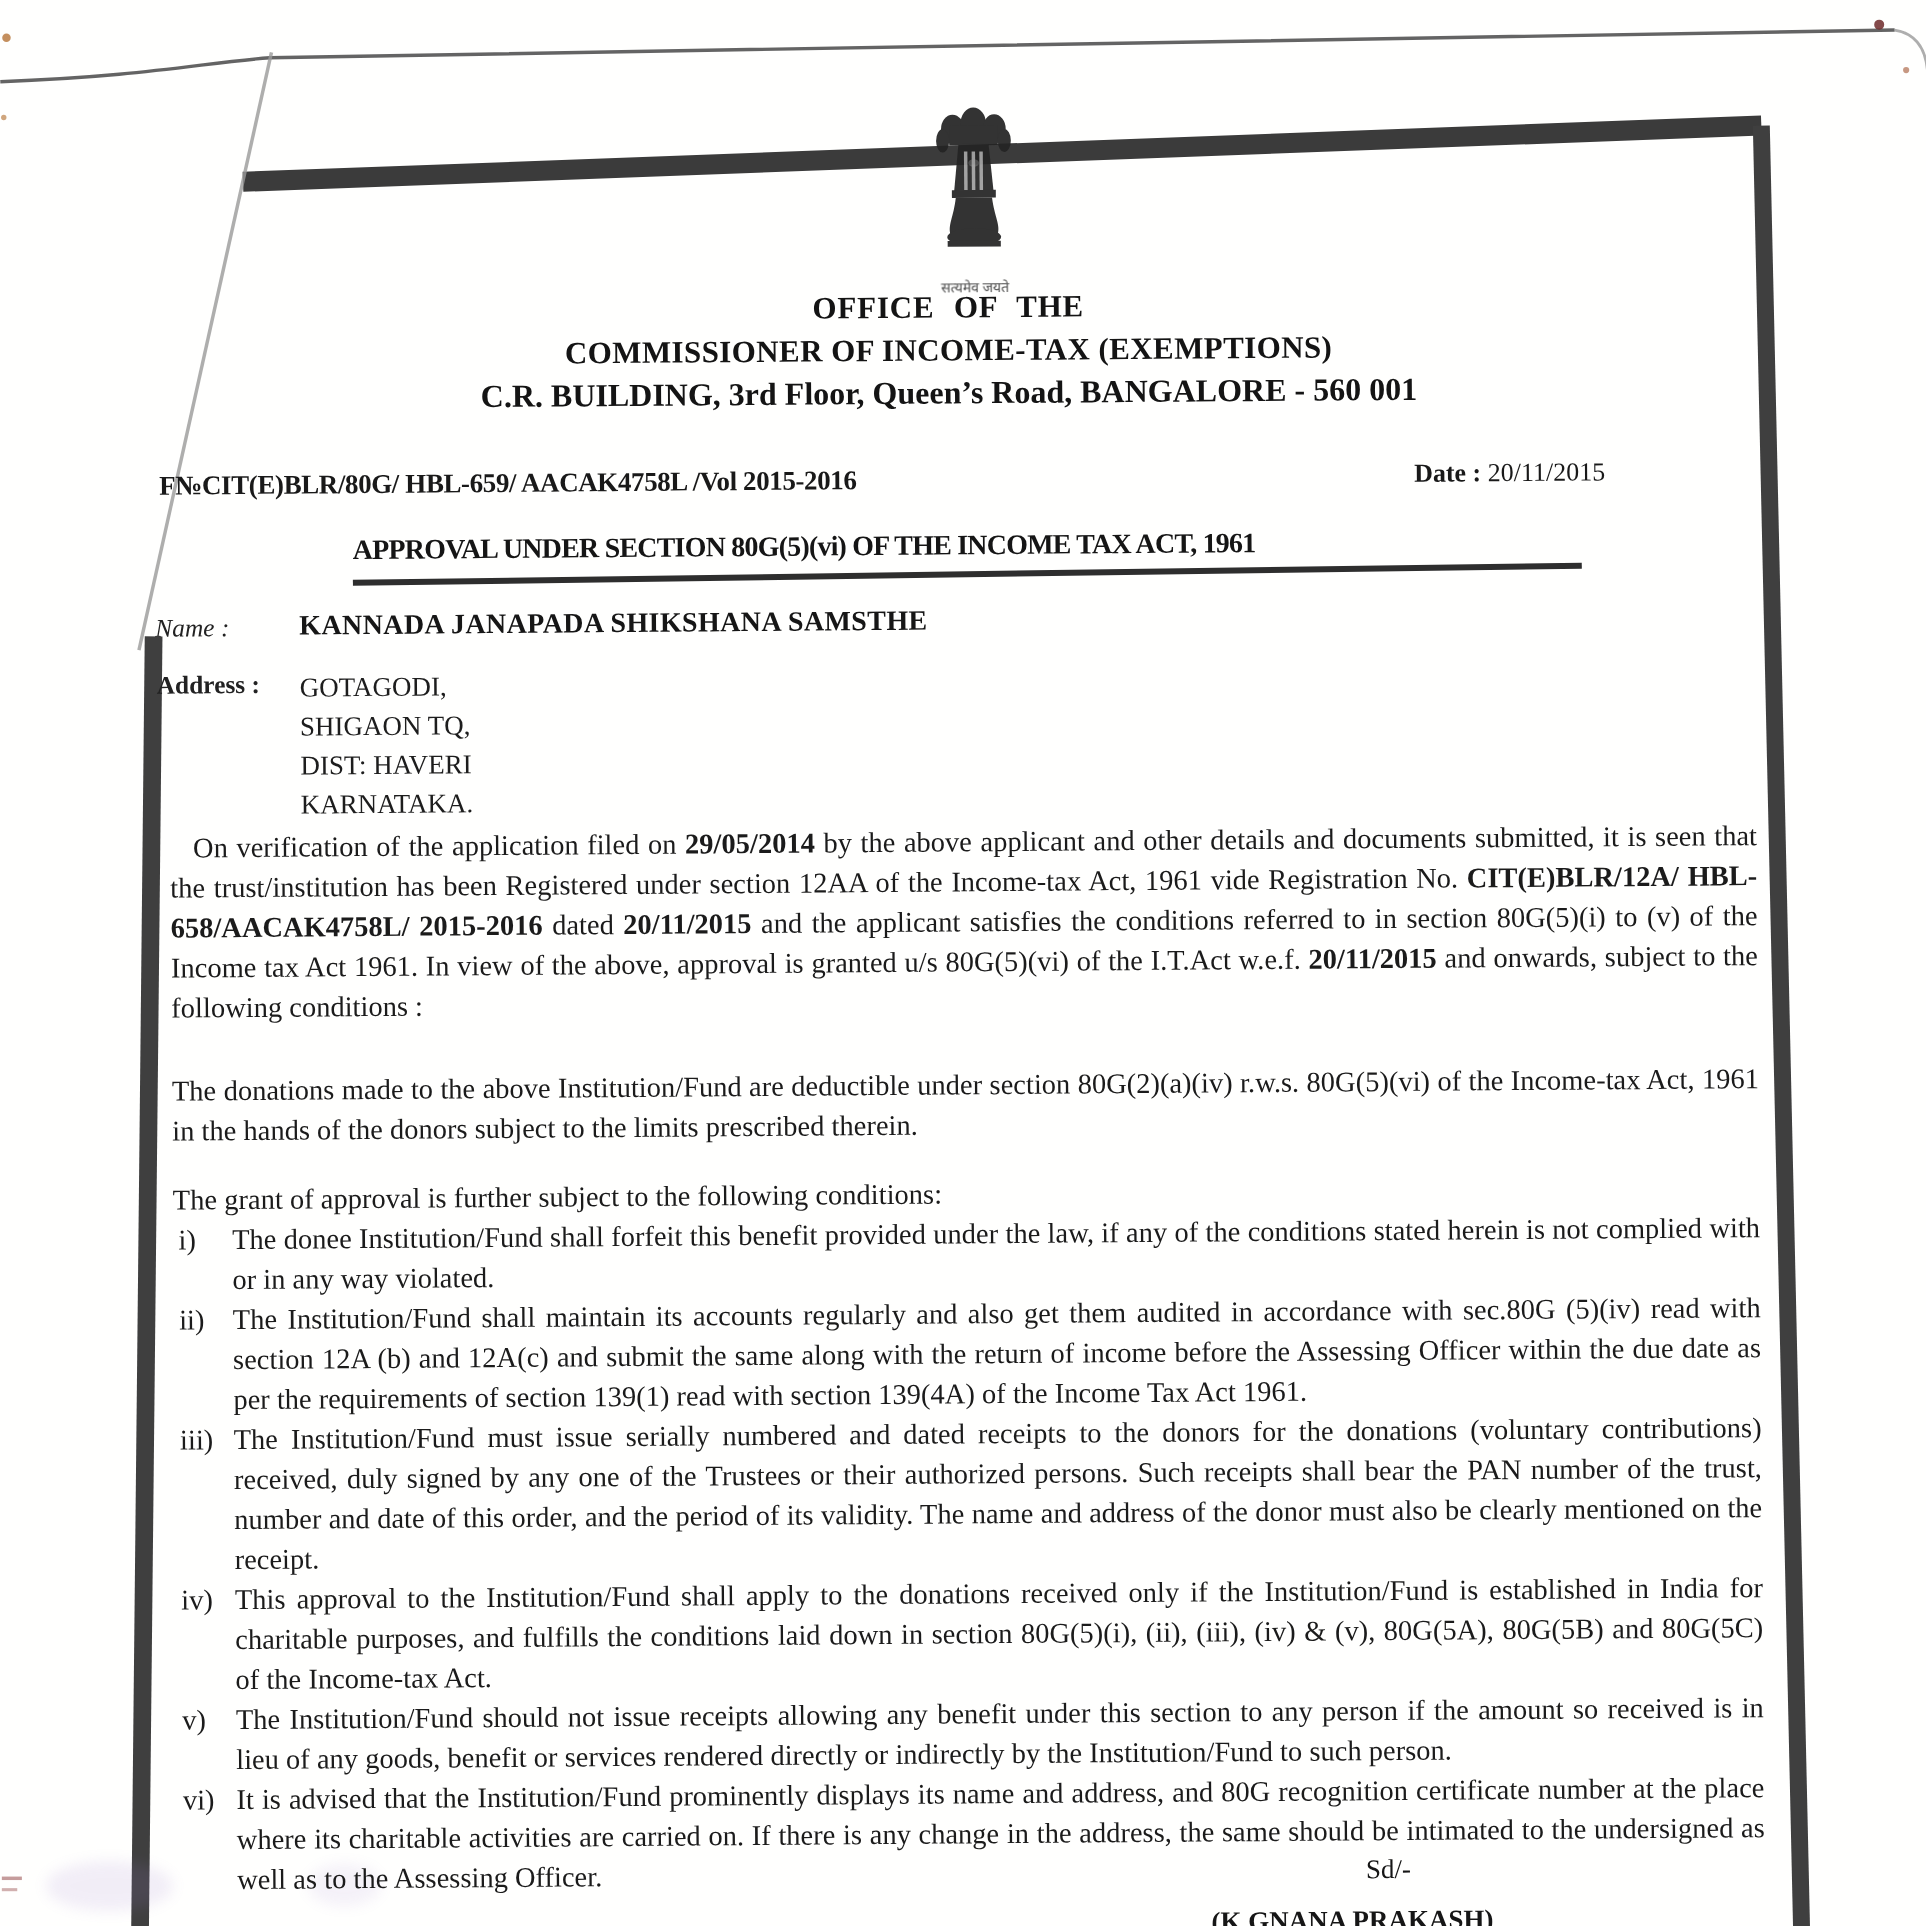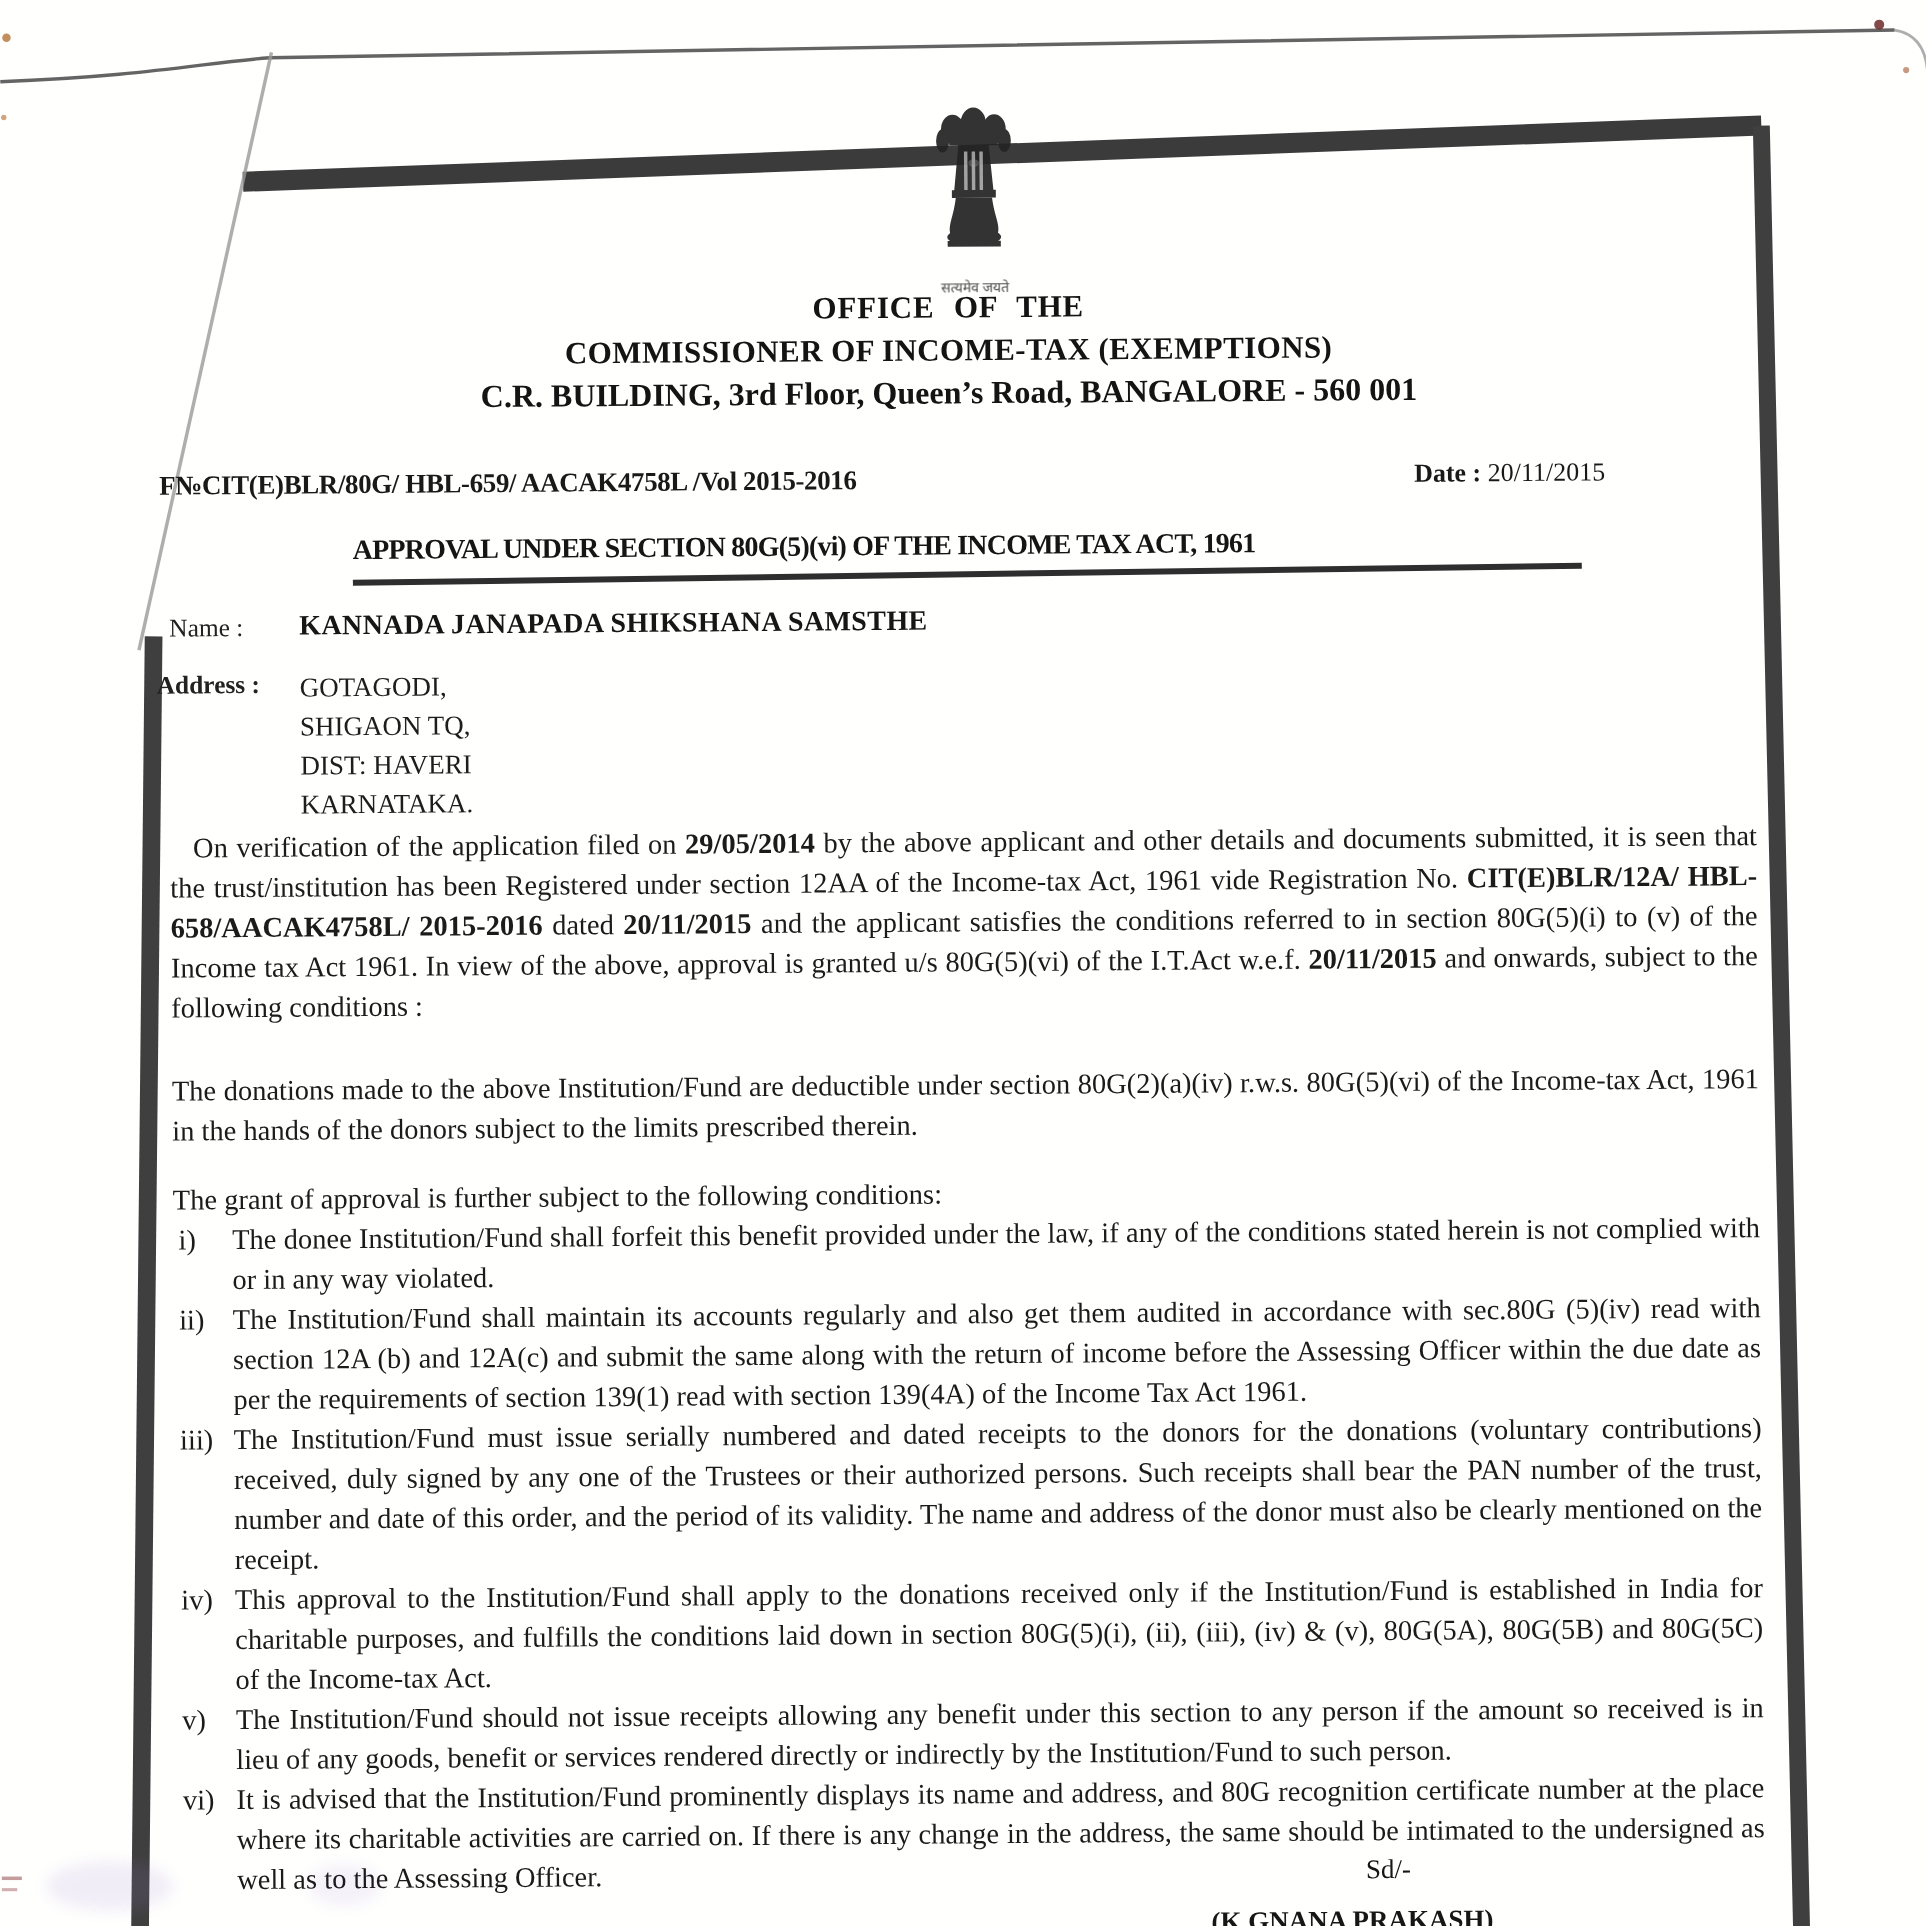--- a/index.html
+++ b/index.html
@@ -21,21 +21,21 @@
   .hdr1{font-size:31px;word-spacing:10.8px;letter-spacing:0.8px;}
   .hdr2{font-size:31px;margin-top:7px;letter-spacing:0.4px;}
   .hdr3{font-size:32px;margin-top:6.2px;}
   .fno{left:165px;top:471px;font-size:27px;font-weight:bold;letter-spacing:-0.4px;color:#191919;}
   .daterow{left:1420px;top:469px;font-size:26px;color:#191919;}
   .daterow .dl{font-weight:bold;text-align:center;}
   .title{left:358px;top:536px;font-size:28px;font-weight:bold;letter-spacing:-0.8px;color:#151515;}
   .title-underline{left:358px;top:578px;width:1229px;height:6.2px;background:#2e2e2e;
                    transform:rotate(-0.35deg);}
   .lbl{font-size:25.4px;color:#222;}
-  .name-label{left:174px;top:614px;}
+  .name-label{left:160px;top:614px;font-style:italic;}
   .name-value{left:304px;top:611px;font-size:28px;font-weight:bold;letter-spacing:0.4px;color:#161616;}
   .addr-label{left:161px;top:671px;font-weight:bold;}
   .addr-values{left:304px;top:670px;font-size:27px;line-height:39px;color:#1d1d1d;}
   .body{left:173px;top:829px;width:1587px;font-size:28.5px;line-height:40px;
         text-align:justify;color:#1b1b1b;}
   .p1{text-indent:23px;}
   .p2{margin-top:43px;}
   .p3{margin-top:28.5px;text-align:left;}
   .cond{position:relative;padding-left:59px;}
   .cond .num{position:absolute;left:5.4px;top:0;}

